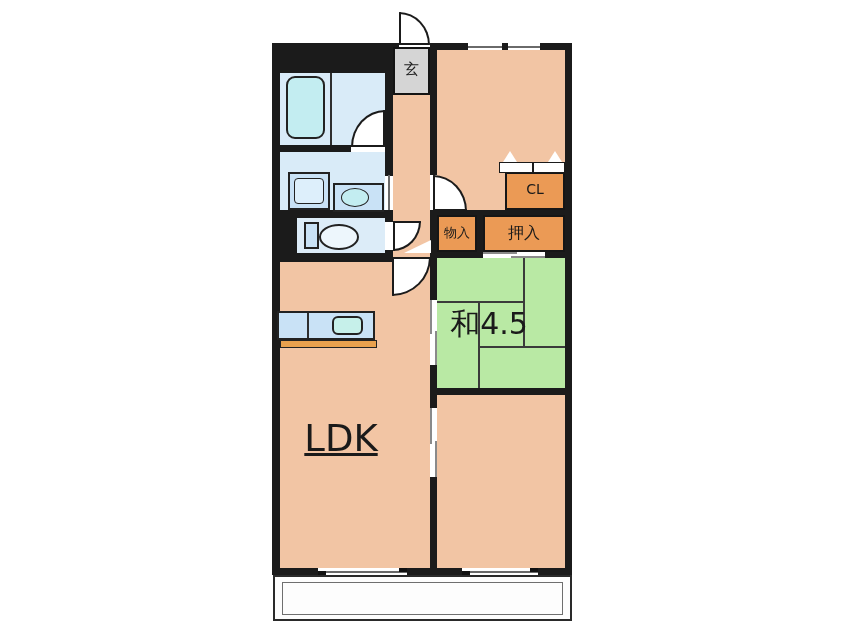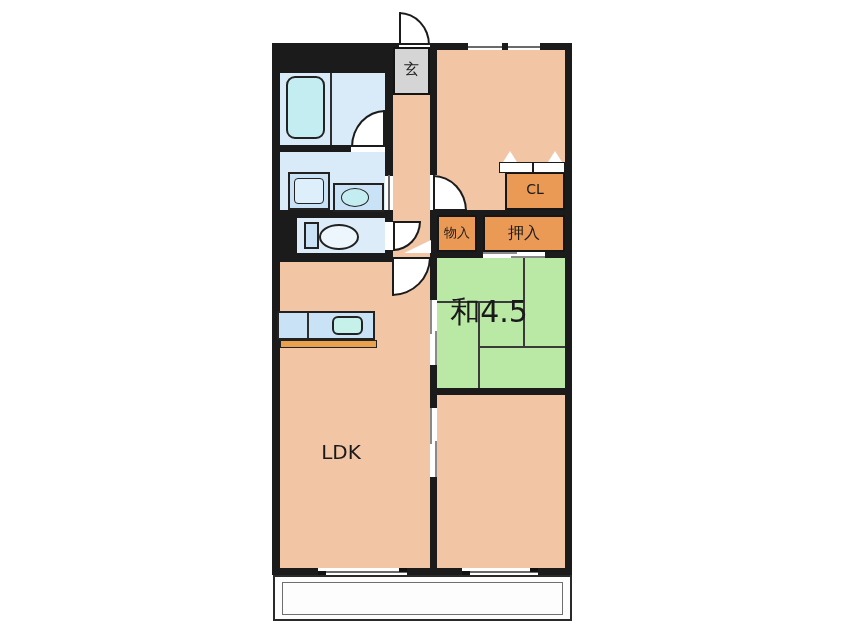--- a/index.html
+++ b/index.html
@@ -129,16 +129,16 @@
 
   <div class="fix" style="left:277px;top:311px;width:98px;height:29px;"></div>
   <div class="abs" style="left:307px;top:313px;width:2px;height:25px;background:#2e2e2e;"></div>
   <div class="fix" style="left:332px;top:316px;width:31px;height:19px;background:#c6f0ea;border-radius:6px;"></div>
   <div class="abs" style="left:280px;top:340px;width:97px;height:8px;background:#e9a14e;border:1.5px solid #222;"></div>
 
   <div class="abs" style="left:273px;top:575px;width:299px;height:46px;background:#fdfdfd;border:2px solid #2a2a2a;">
     <div class="abs" style="left:7px;top:5px;right:7px;bottom:4px;border:1.5px solid #6f6f6f;"></div>
   </div>
 
-  <div class="lbl big" style="left:437px;top:292px;width:104px;">和4.5</div>
-  <div class="lbl big" style="left:283px;top:440px;width:116px;font-size:20px;">LDK</div>
+  <div class="lbl big" style="left:437px;top:304px;width:104px;">和4.5</div>
+  <div class="lbl big" style="left:283px;top:417px;width:116px;font-size:37px;text-decoration:underline;">LDK</div>
 
 </div>
 
 </body></html>

